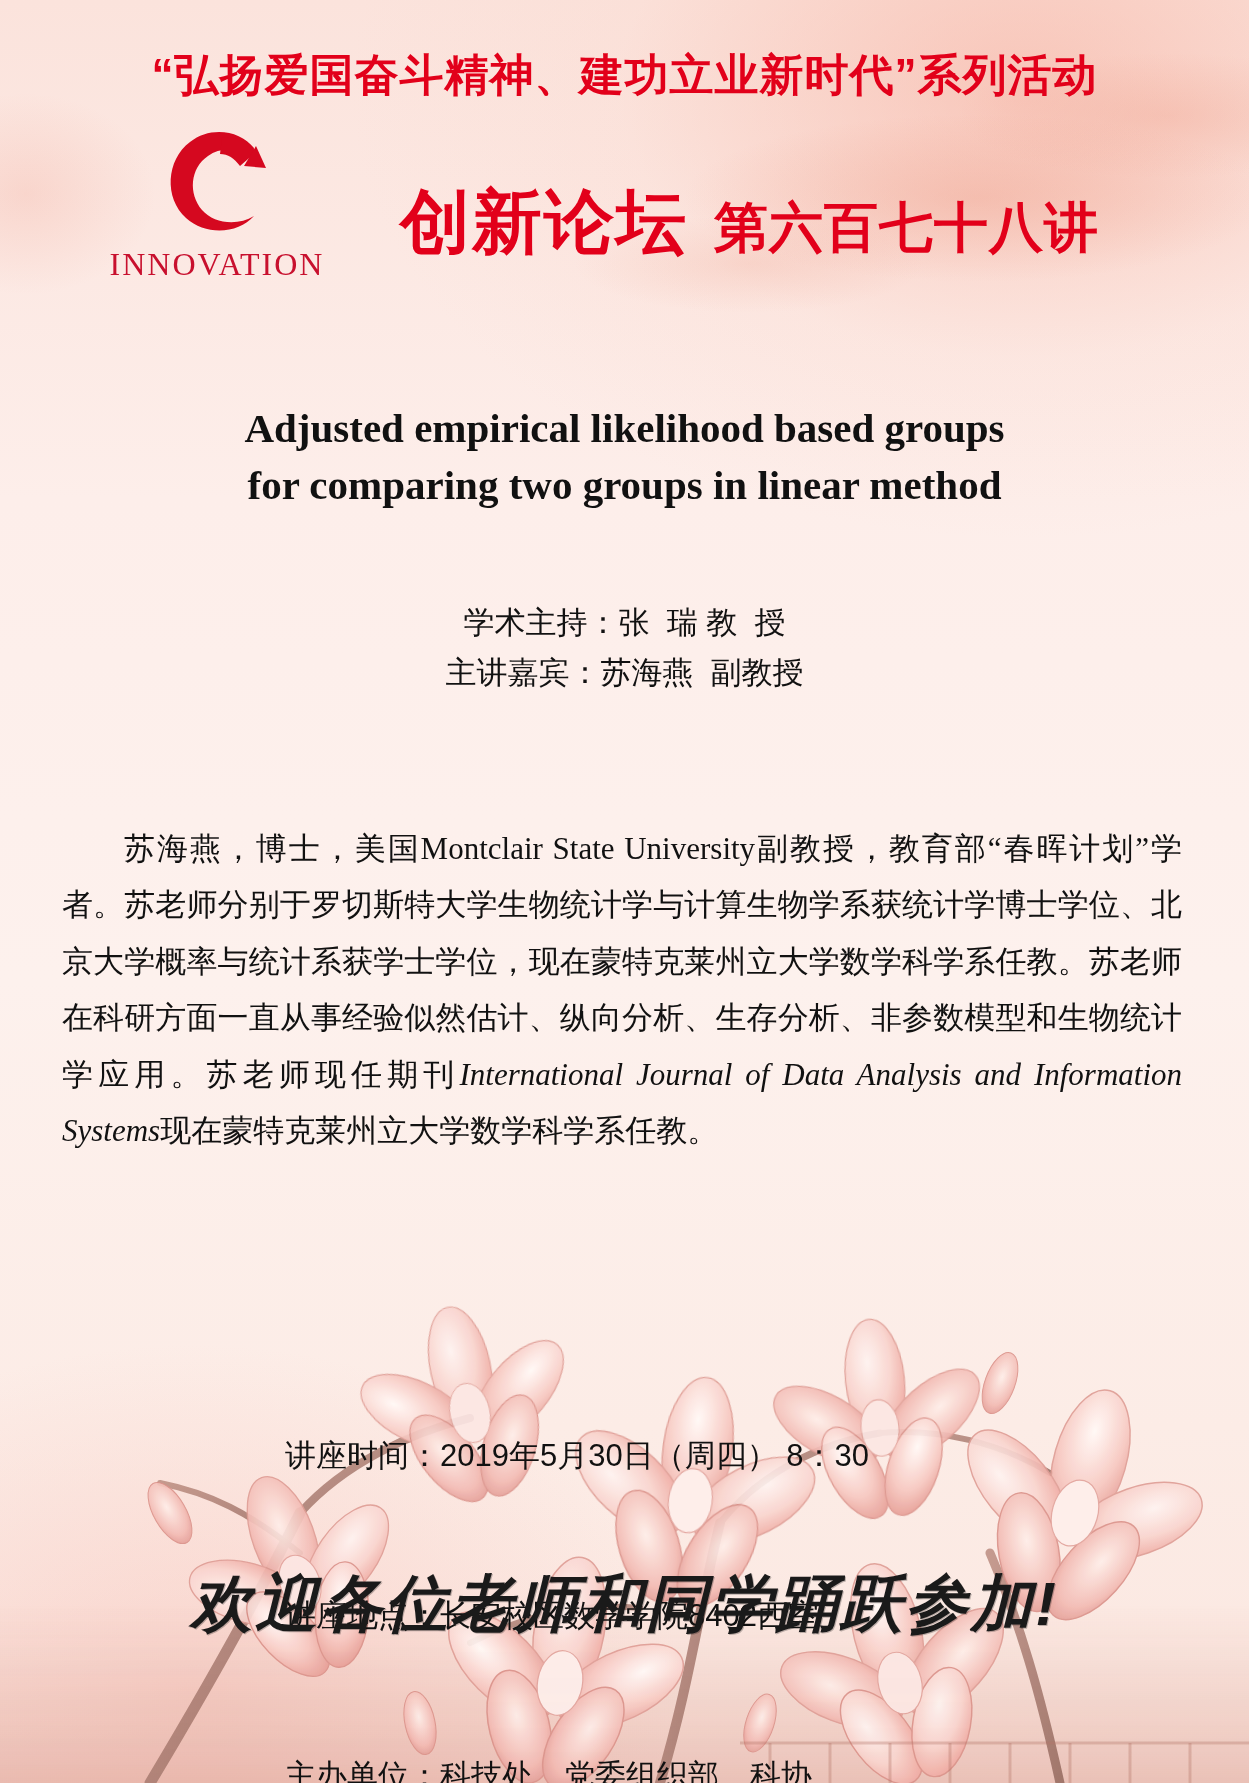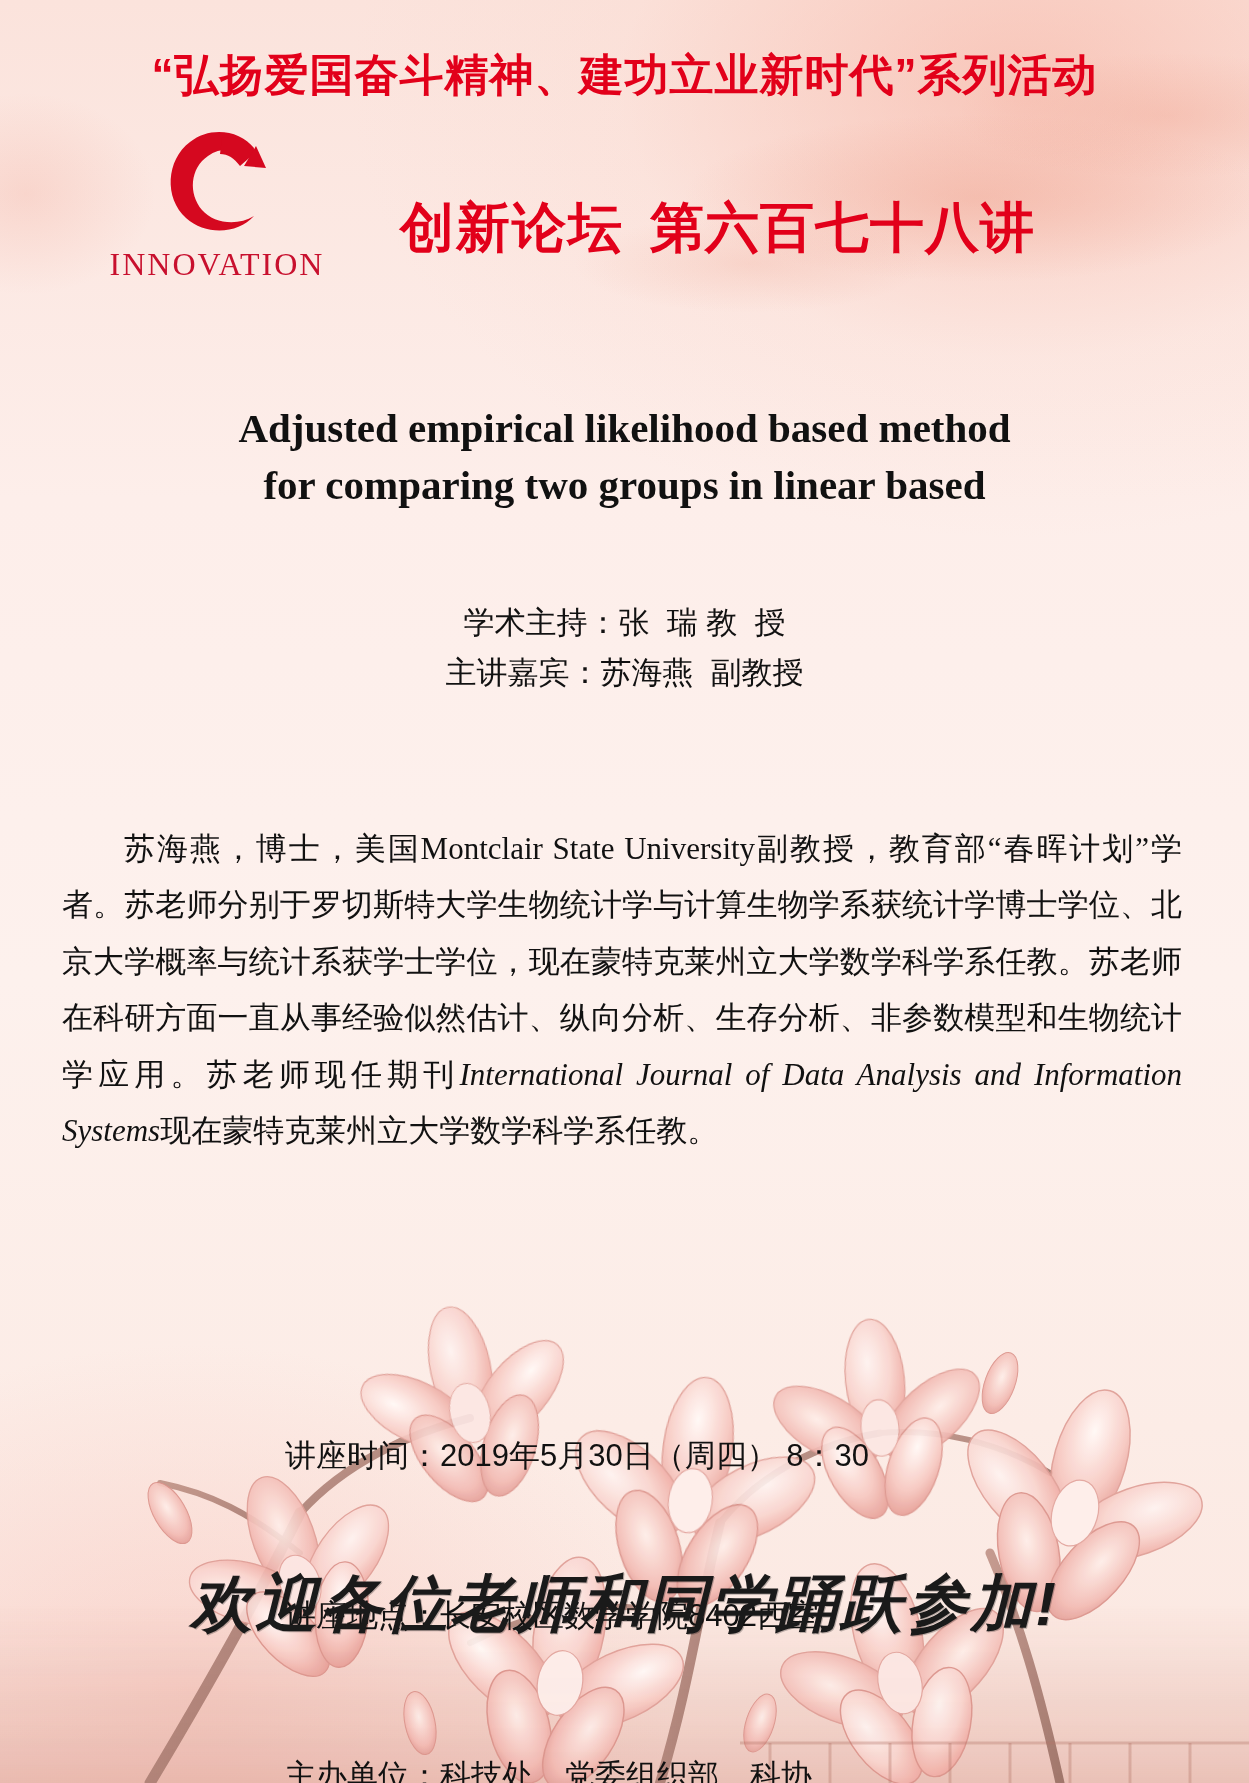--- a/index.html
+++ b/index.html
@@ -92,21 +92,21 @@
     top: 160px; left: 400px;
     width: 760px;
     display: flex;
     align-items: baseline;
     white-space: nowrap;
   }
   .forum-main {
     color: #e2001a;
     font-family: "Liberation Sans", sans-serif;
     font-weight: bold;
-    font-size: 54px;
+    font-size: 70px;
     letter-spacing: 2px;
   }
   .forum-sub {
     margin-left: 26px;
     color: #e2001a;
     font-family: "Liberation Sans", sans-serif;
     font-weight: bold;
     font-size: 54px;
     letter-spacing: 1px;
     margin-top: 32px;
@@ -315,22 +315,22 @@
     </div>
     <div class="logo-word">INNOVATION</div>
   </div>
 
   <div class="forum-line">
     <span class="forum-main">创新论坛</span>
     <span class="forum-sub">第六百七十八讲</span>
   </div>
 
   <div class="talk-title">
-    <div>Adjusted empirical likelihood based method</div>
-    <div>for comparing two groups in linear based</div>
+    <div>Adjusted empirical likelihood based groups</div>
+    <div>for comparing two groups in linear method</div>
   </div>
 
   <div class="people">
     <div>学术主持：张  瑞 教  授</div>
     <div>主讲嘉宾：苏海燕  副教授</div>
   </div>
 
   <p class="bio"><span>苏海燕，博士，美国Montclair State University副教授，教育部“春晖计划”学者。苏老师分别于罗切斯特大学生物统计学与计算生物学系获统计学博士学位、北京大学概率与统计系获学士学位，现在蒙特克莱州立大学数学科学系任教。苏老师在科研方面一直从事经验似然估计、纵向分析、生存分析、非参数模型和生物统计学应用。苏老师现任期刊</span><i>International Journal of Data Analysis and Information Systems</i><span>现在蒙特克莱州立大学数学科学系任教。</span></p>
 
   <div class="details">

